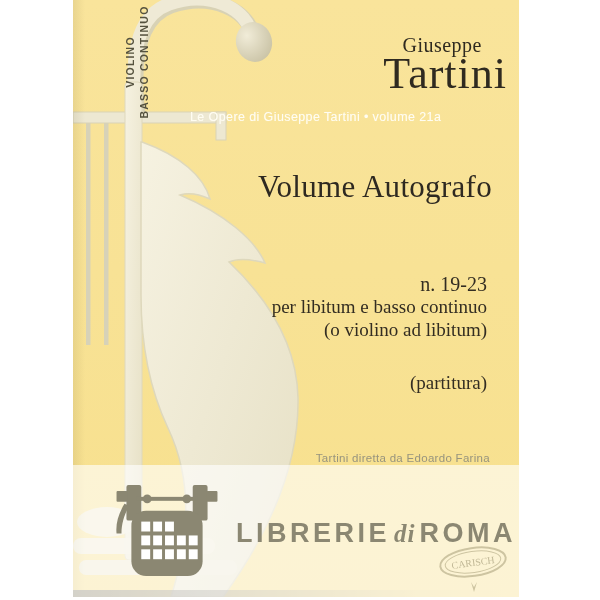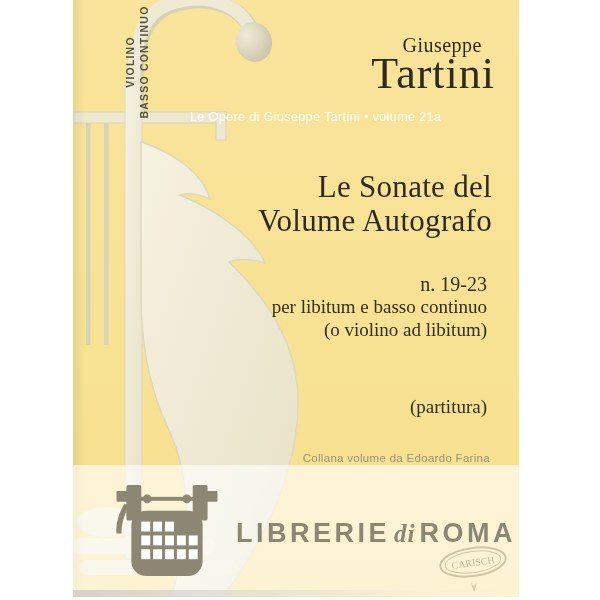--- a/index.html
+++ b/index.html
@@ -12,34 +12,34 @@
          background:linear-gradient(90deg,rgba(90,80,40,0.10),rgba(90,80,40,0));}
   .cover-art{position:absolute;left:0;top:0;width:446px;height:597px;}
   
   .spine{position:absolute;left:-38px;top:44px;width:212px;height:36px;
          transform:rotate(-90deg);transform-origin:50% 50%;
          text-align:center;color:#55523F;font-family:"Liberation Sans",sans-serif;
          font-size:10.5px;font-weight:bold;letter-spacing:1.2px;line-height:14px;}
   
   .author-first{position:absolute;right:37px;top:34px;font-size:20px;color:#2F2A20;
          letter-spacing:0.5px;margin-left:17px;}
-  .author-last{position:absolute;right:24px;top:48px;font-size:44px;color:#2F2A20;
+  .author-last{position:absolute;right:12px;top:48px;font-size:44px;color:#2F2A20;
          letter-spacing:1px;margin-left:21px;}
   
   .series{position:absolute;left:117px;top:110px;font-family:"Liberation Sans",sans-serif;
          font-size:12.5px;color:#FFFDF2;letter-spacing:0.4px;font-weight:500;
          text-shadow:0 0 1px rgba(255,255,255,0.4);}
   
   .title{position:absolute;right:27px;top:170px;text-align:right;color:#2E2921;
          font-size:31px;line-height:34px;letter-spacing:0.3px;}
   
   .details{position:absolute;right:32px;top:272px;text-align:right;color:#332D22;}
   .details .num{font-size:20px;line-height:24px;}
   .details .l{font-size:19px;line-height:22.5px;}
-  .format-note{position:absolute;right:32px;top:396px;font-size:19px;color:#332D22;}
+  .format-note{position:absolute;right:32px;top:372px;font-size:19px;color:#332D22;}
   
   .collection{position:absolute;right:29px;top:452px;font-family:"Liberation Sans",sans-serif;
          font-size:11.5px;color:#97947E;letter-spacing:0.3px;}
   
   .cover-shadow{position:absolute;left:0;bottom:0;width:100%;height:7px;
          background:linear-gradient(90deg,rgba(125,122,110,0.85) 0%,rgba(125,122,110,0.45) 38%,rgba(125,122,110,0.06) 78%,rgba(125,122,110,0) 100%);}
   
   .band{position:absolute;left:0;top:465px;width:600px;height:157px;
          background:rgba(255,255,255,0.62);}
   .tw-icon{position:absolute;left:112px;top:19px;width:110px;height:94px;}
@@ -104,32 +104,31 @@
       <div>VIOLINO</div>
       <div>BASSO CONTINUO</div>
     </div>
 
     <div class="author-first">Giuseppe</div>
     <div class="author-last">Tartini</div>
 
     <div class="series">Le Opere di Giuseppe Tartini • volume 21a</div>
 
     <div class="title">
-      <div>Le Sonate del</div>
       <div>Volume Autografo</div>
     </div>
 
     <div class="details">
       <div class="num">n. 19-23</div>
       <div class="l">per libitum e basso continuo</div>
       <div class="l">(o violino ad libitum)</div>
     </div>
     <div class="format-note">(partitura)</div>
 
-    <div class="collection">Collana volume da Edoardo Farina</div>
+    <div class="collection">Tartini diretta da Edoardo Farina</div>
 
     <div class="cover-shadow"></div>
   </div>
 
   <div class="band">
 
     <svg class="tw-icon" viewBox="0 0 110 95">
       <g fill="#8B8772">
 
         <rect x="14" y="1" width="15" height="36" rx="2"></rect>

